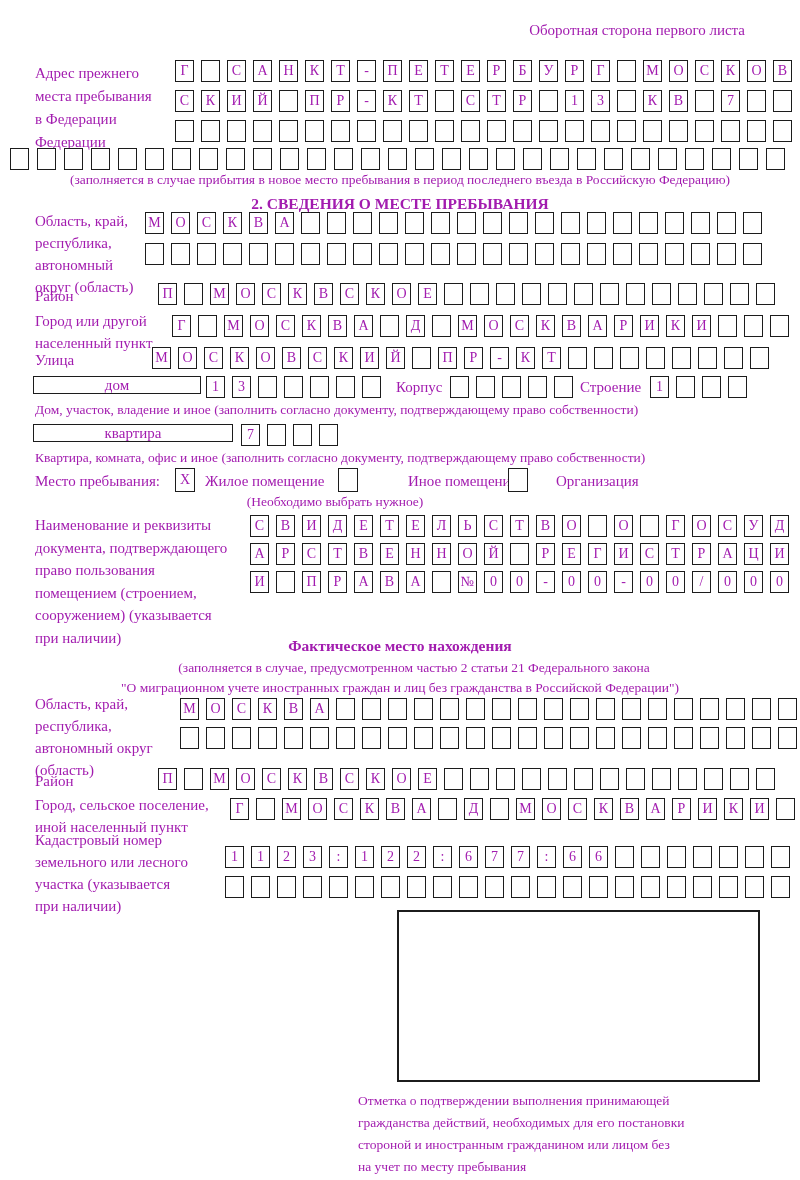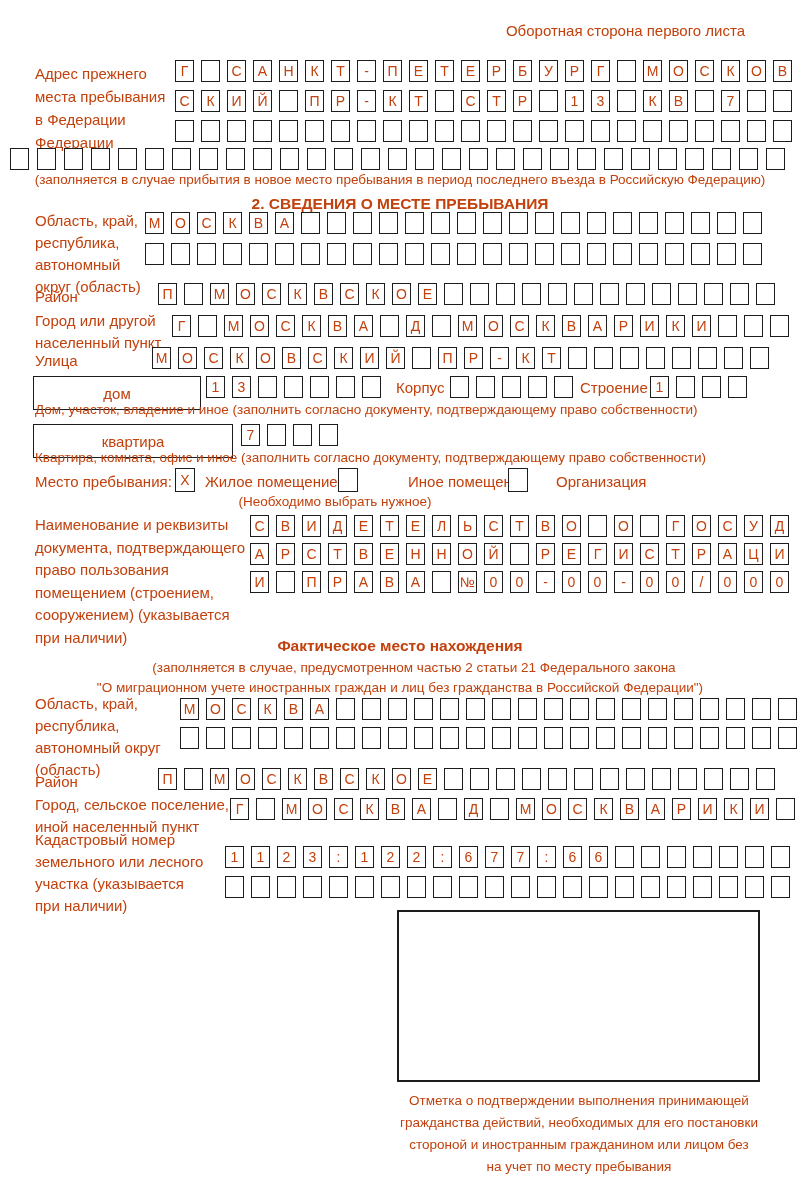--- a/index.html
+++ b/index.html
@@ -1,35 +1,35 @@
 <!DOCTYPE html>
 <html><head>
 <meta charset="utf-8">
 <style>
   html,body{margin:0;padding:0;background:#fff;}
   .page{position:relative;width:800px;height:1180px;background:#ffffff;
-        font-family:Liberation Sans, sans-serif;color:#c2410c;overflow:hidden;}
+        font-family:Liberation Serif, serif;color:#a21caf;overflow:hidden;}
   .abs{position:absolute;}
   .label{font-size:15px;line-height:23px;white-space:nowrap;}
   .lh22{line-height:22px;}
   .lh225{line-height:22.5px;}
   .note{font-size:13.5px;white-space:nowrap;}
   .center{left:0;width:800px;text-align:center;}
   .bold{font-weight:bold;}
   .cellrow{display:flex;gap:7px;}
   .cellrow-wide{gap:8px;}
   .cell{box-sizing:border-box;flex:0 0 19px;width:19px;height:22px;
         border:1.5px solid #1c1c1c;display:flex;align-items:center;justify-content:center;
         font-size:14px;line-height:1;background:#fff;}
-  .bigbox{box-sizing:border-box;border:1.5px solid #1c1c1c;height:34px;
+  .bigbox{box-sizing:border-box;border:1.5px solid #1c1c1c;height:18px;
           display:flex;align-items:center;justify-content:center;font-size:15px;background:#fff;}
   .checkbox{box-sizing:border-box;width:20px;height:24px;border:1.5px solid #1c1c1c;
             display:flex;align-items:center;justify-content:center;font-size:14px;background:#fff;}
   .stampbox{box-sizing:border-box;border:2px solid #1c1c1c;background:#fff;}
-  .capline{font-size:13.5px;line-height:22px;text-align:center;}
+  .capline{font-size:13.5px;line-height:22px;text-align:left;}
 </style>
 </head>
 <body>
 
 <div class="page">
 
   <div class="abs note" style="top:22px;left:0;width:745px;text-align:right;font-size:15px;">Оборотная сторона первого листа</div>
 
   <div class="abs label" style="left:35px;top:62px;">
     <div>Адрес прежнего</div>

